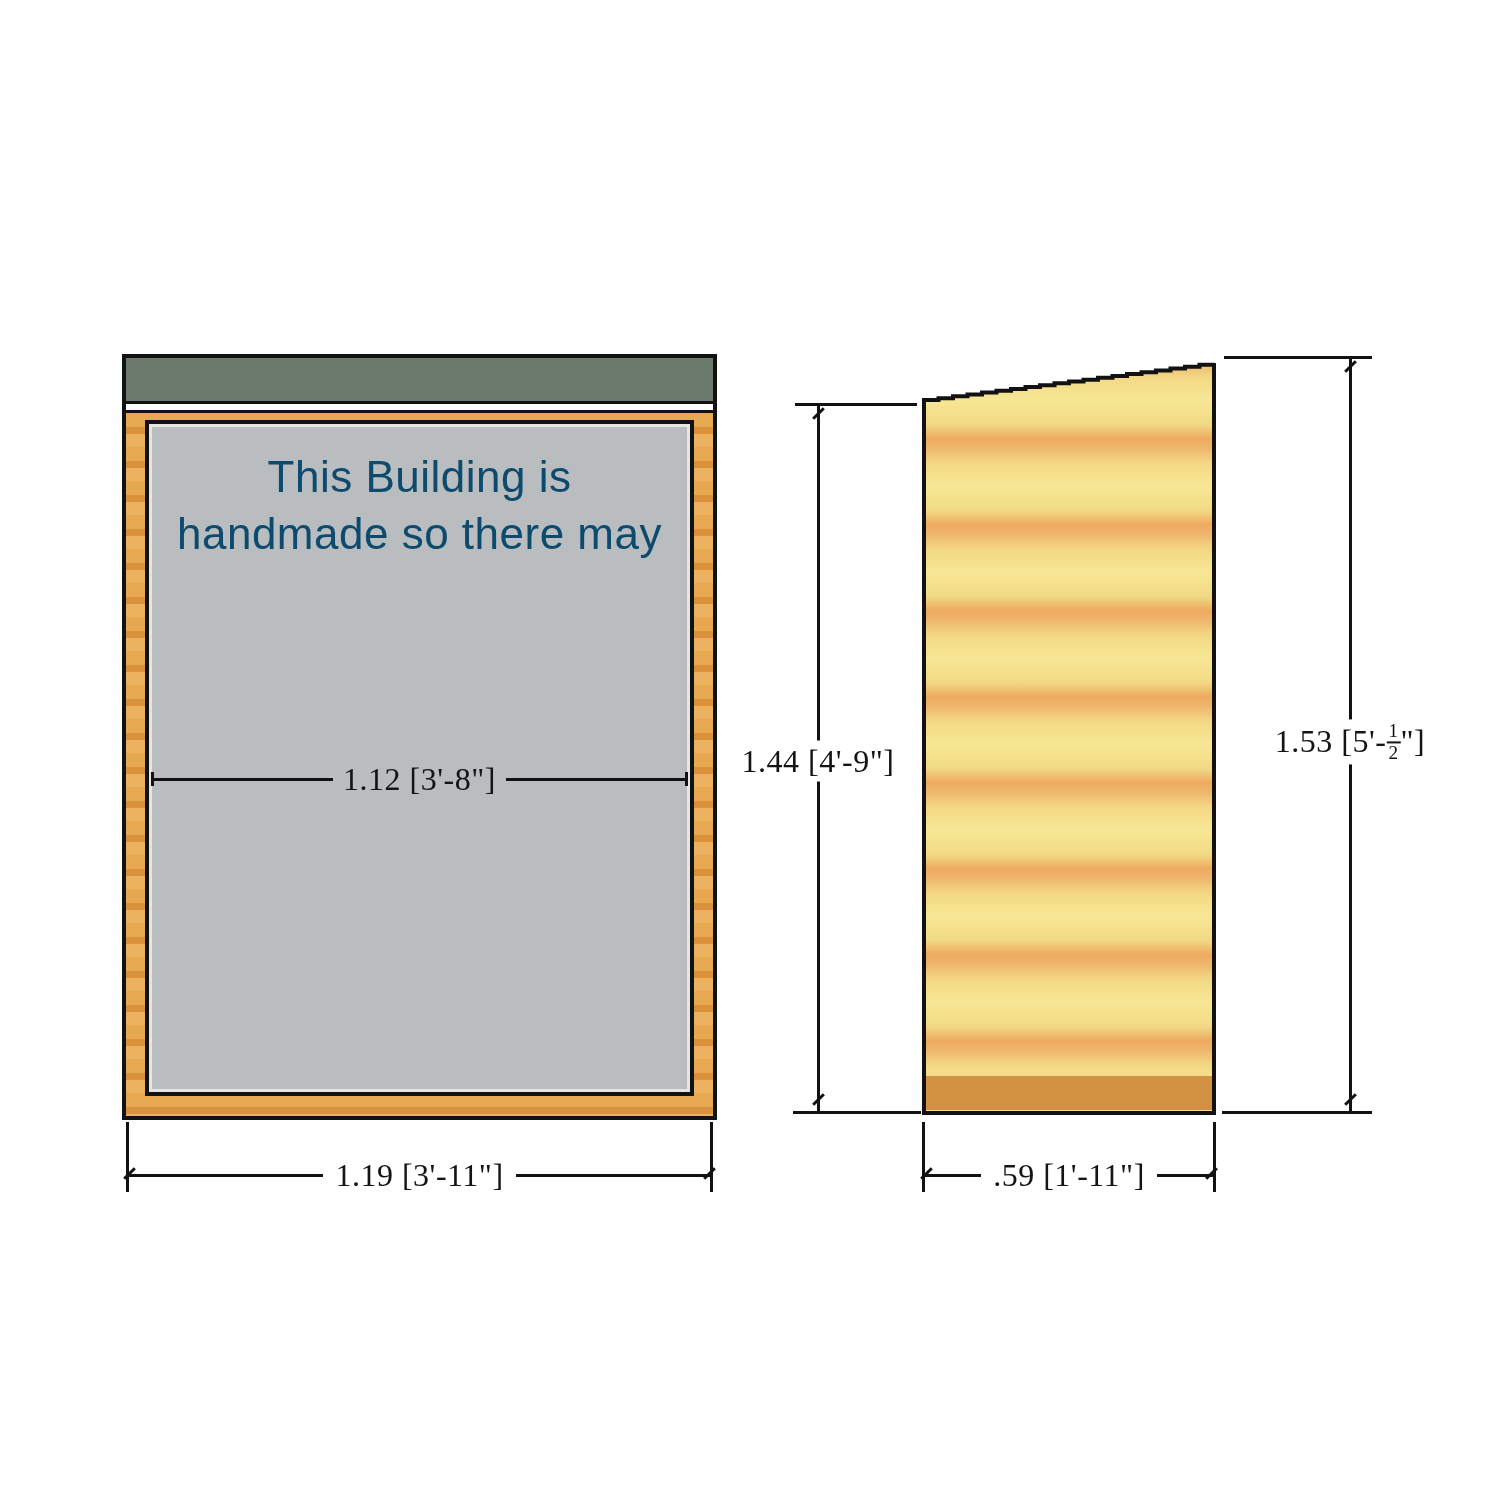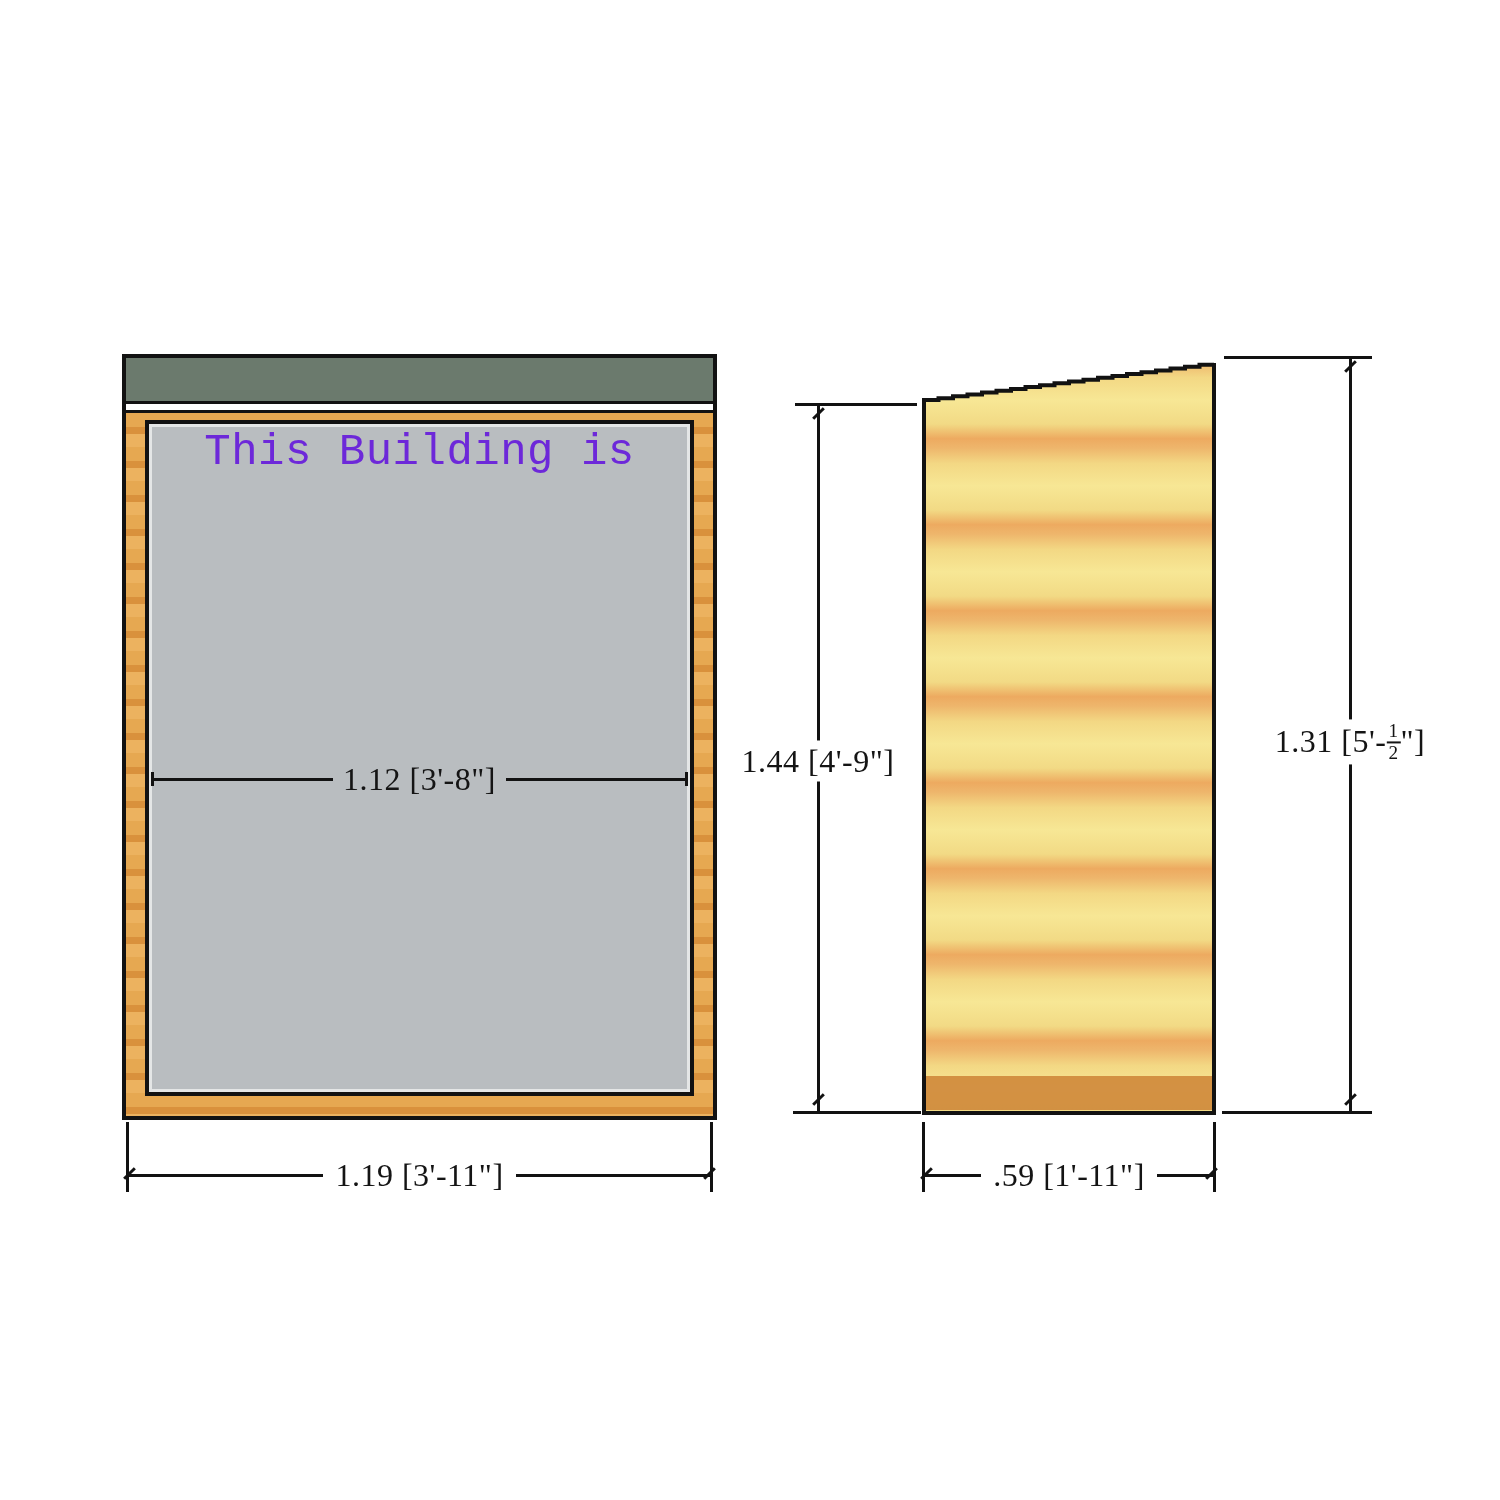--- a/index.html
+++ b/index.html
@@ -12,22 +12,22 @@
          display:flex;flex-direction:column;}
   .roof{height:43px;background:#6b7a6d;border-bottom:3px solid #121212;}
   .roofgap{height:6px;background:#ffffff;}
   .fbody{position:relative;flex:1;border-top:3px solid #121212;
          background:repeating-linear-gradient(180deg,
            #e6a851 0px,#e6a851 14px,#d9913c 14px,#d9913c 21px,
            #ecb25f 21px,#ecb25f 34px);}
   .panel{position:absolute;left:19px;right:19px;top:7px;bottom:20px;
          box-sizing:border-box;border:4px solid #121212;background:#b9bdc0;
          box-shadow:inset 0 0 0 3px #e4e6e6;}
-  .notice{text-align:center;font-size:44px;line-height:57px;
-          font-weight:500;color:#6d28d9;letter-spacing:0.5px;font-family:Liberation Mono, monospace;}
+  .notice{margin-top:24px;text-align:center;font-size:44px;line-height:57px;
+          font-weight:500;color:#0c4a6e;letter-spacing:0.5px;}
 
   
   .dimtext{font-family:"Liberation Serif",serif;font-size:32px;color:#141414;
            white-space:nowrap;letter-spacing:0.5px;}
 
   
   .innerdim{position:absolute;left:2px;right:2px;top:335px;height:40px;
             display:flex;align-items:center;}
   .innerdim .vtick{width:3px;height:14px;background:#121212;}
   .hline{flex:1;height:3px;background:#121212;}
@@ -67,20 +67,21 @@
 
 <div class="canvas">
 
   <div class="front">
     <div class="roof"></div>
     <div class="roofgap"></div>
     <div class="fbody">
       <div class="panel">
         <div class="notice">
           <div>This Building is</div>
+          <div>handmade so there may</div>
         </div>
         <div class="innerdim">
           <span class="vtick"></span>
           <span class="hline"></span>
           <span class="dimtext">1.12 [3'-8"]</span>
           <span class="hline"></span>
           <span class="vtick"></span>
         </div>
       </div>
     </div>
@@ -123,21 +124,21 @@
   <div class="tick" style="left:811px;top:412px;"></div>
   <div class="tick" style="left:811px;top:1098px;"></div>
   <div class="dimlabel" style="left:818px;top:761px;">1.44 [4'-9"]</div>
 
   <div class="exth" style="left:1224px;top:356px;width:148px;"></div>
   <div class="exth" style="left:1222px;top:1111px;width:150px;"></div>
   <div class="vline" style="left:1349px;top:356px;height:758px;"></div>
   <div class="tick" style="left:1343px;top:365px;"></div>
   <div class="tick" style="left:1343px;top:1098px;"></div>
   <div class="dimlabel" style="left:1350px;top:742px;">
-    <span>1.31 [5'-</span><span class="frac"><span class="fnum">1</span><span class="fden">2</span></span><span>"]</span>
+    <span>1.53 [5'-</span><span class="frac"><span class="fnum">1</span><span class="fden">2</span></span><span>"]</span>
   </div>
 
   <div class="dim-side-depth">
     <div class="extv l"></div>
     <div class="extv r"></div>
     <div class="dimrow">
       <span class="hline"></span>
       <span class="dimtext">.59 [1'-11"]</span>
       <span class="hline"></span>
     </div>

